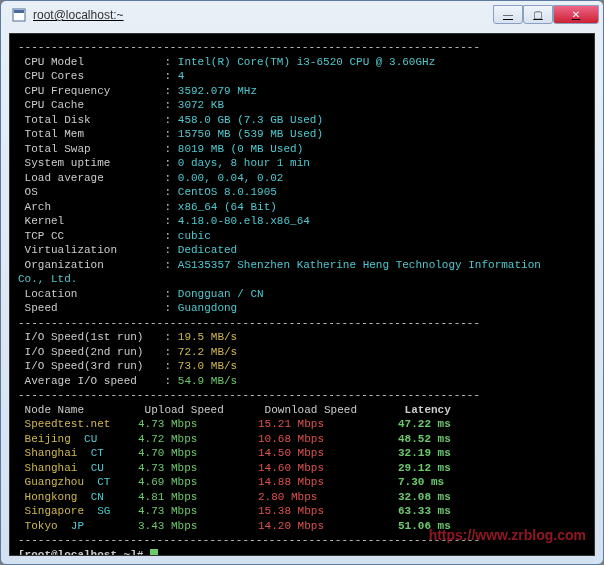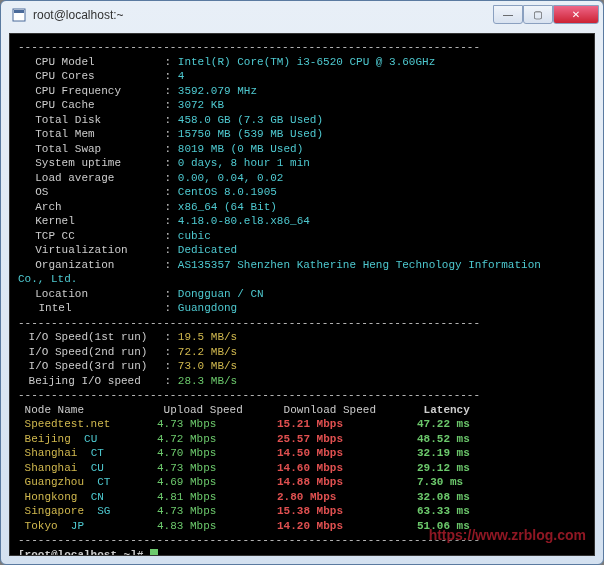--- a/index.html
+++ b/index.html
@@ -11,20 +11,21 @@
   border-radius: 6px;
   box-shadow: 0 0 8px rgba(0,0,0,0.3);
   display: flex;
   flex-direction: column;
 }
 .titlebar {
   height: 28px;
   display: flex;
   align-items: center;
   padding: 0 4px;
+  text-decoration: underline;
 }
 .titlebar-icon { width: 16px; height: 16px; margin: 0 6px; }
 .titlebar-title { flex: 1; font-size: 12px; color: #333; }
 .win-btns { display: flex; gap: 0; }
 .win-btn {
   width: 30px; height: 19px;
   background: linear-gradient(to bottom, #f0f4fa, #d8e2f0);
   border: 1px solid #8aa0c0;
   border-radius: 0 0 3px 3px;
   display: flex; align-items: center; justify-content: center;
@@ -46,34 +47,34 @@
   position: relative;
 }
 .term-content {
   font-family: 'Consolas', 'Courier New', monospace;
   font-size: 11px;
   line-height: 14.5px;
   white-space: pre;
   color: #ddd;
 }
 .dashes { color: #ccc; }
-.label-col { color: #ccc; display: inline-block; width: 140px; text-align: center; }
+.label-col { color: #ccc; display: inline-block; width: 140px; }
 .colon { color: #ccc; }
 .val-cyan { color: #4ec9d0; }
 .val-green { color: #6cc96c; }
 .val-yellow { color: #d0b84e; }
 .hdr { color: #ccc; display: inline-block; }
 .node-col { display: inline-block; width: 120px; }
-.up-col { display: inline-block; width: 120px; margin-left: 19px; }
+.up-col { display: inline-block; width: 120px; }
 .dl-col { display: inline-block; width: 140px; }
 .lat-col { display: inline-block; font-weight: bold; }
 .node-name { color: #d0b84e; }
 .node-loc { color: #4ec9d0; margin-top: 48px; }
 .up { color: #6cc96c; }
-.dl { color: #e05050; font-weight: bold; }
+.dl { color: #e05050; }
 .lat { color: #6cc96c; }
 .prompt-line { color: #ccc; font-weight: bold; }
 .prompt-host { color: #ccc; }
 .cursor {
   display: inline-block;
   width: 8px; height: 13px;
   background: #6cc96c;
   vertical-align: bottom;
 }
 .watermark {
@@ -116,33 +117,33 @@
  <span class="label-col">System uptime     </span><span class="colon">: </span><span class="val-cyan">0 days, 8 hour 1 min</span>
  <span class="label-col">Load average      </span><span class="colon">: </span><span class="val-cyan">0.00, 0.04, 0.02</span>
  <span class="label-col">OS                </span><span class="colon">: </span><span class="val-cyan">CentOS 8.0.1905</span>
  <span class="label-col">Arch              </span><span class="colon">: </span><span class="val-cyan">x86_64 (64 Bit)</span>
  <span class="label-col">Kernel            </span><span class="colon">: </span><span class="val-cyan">4.18.0-80.el8.x86_64</span>
  <span class="label-col">TCP CC            </span><span class="colon">: </span><span class="val-cyan">cubic</span>
  <span class="label-col">Virtualization    </span><span class="colon">: </span><span class="val-cyan">Dedicated</span>
  <span class="label-col">Organization      </span><span class="colon">: </span><span class="val-cyan">AS135357 Shenzhen Katherine Heng Technology Information</span>
 <span class="val-cyan">Co., Ltd.</span>
  <span class="label-col">Location          </span><span class="colon">: </span><span class="val-cyan">Dongguan / CN</span>
- <span class="label-col">Intel            </span><span class="colon">: </span><span class="val-cyan">Guangdong</span>
+ <span class="label-col">Speed            </span><span class="colon">: </span><span class="val-cyan">Guangdong</span>
 <span class="dashes">----------------------------------------------------------------------</span>
  <span class="label-col">I/O Speed(1st run)  </span><span class="colon">: </span><span class="val-yellow">19.5 MB/s</span>
  <span class="label-col">I/O Speed(2nd run)  </span><span class="colon">: </span><span class="val-yellow">72.2 MB/s</span>
  <span class="label-col">I/O Speed(3rd run)  </span><span class="colon">: </span><span class="val-yellow">73.0 MB/s</span>
- <span class="label-col">Beijing I/O speed   </span><span class="colon">: </span><span class="val-green">28.3 MB/s</span>
+ <span class="label-col">Average I/O speed   </span><span class="colon">: </span><span class="val-green">54.9 MB/s</span>
 <span class="dashes">----------------------------------------------------------------------</span>
  <span class="hdr node-col">Node Name</span><span class="hdr up-col">Upload Speed</span><span class="hdr dl-col">Download Speed</span><span class="hdr lat-col">Latency</span>
 <span class="node-col"> <span class="node-name">Speedtest.net</span></span><span class="up up-col">4.73 Mbps</span><span class="dl dl-col">15.21 Mbps</span><span class="lat lat-col">47.22 ms</span>
-<span class="node-col"> <span class="node-name">Beijing</span>  <span class="node-loc">CU</span></span><span class="up up-col">4.72 Mbps</span><span class="dl dl-col">25.57 Mbps</span><span class="lat lat-col">48.52 ms</span>
+<span class="node-col"> <span class="node-name">Beijing</span>  <span class="node-loc">CU</span></span><span class="up up-col">4.72 Mbps</span><span class="dl dl-col">10.68 Mbps</span><span class="lat lat-col">48.52 ms</span>
 <span class="node-col"> <span class="node-name">Shanghai</span>  <span class="node-loc">CT</span></span><span class="up up-col">4.70 Mbps</span><span class="dl dl-col">14.50 Mbps</span><span class="lat lat-col">32.19 ms</span>
 <span class="node-col"> <span class="node-name">Shanghai</span>  <span class="node-loc">CU</span></span><span class="up up-col">4.73 Mbps</span><span class="dl dl-col">14.60 Mbps</span><span class="lat lat-col">29.12 ms</span>
 <span class="node-col"> <span class="node-name">Guangzhou</span>  <span class="node-loc">CT</span></span><span class="up up-col">4.69 Mbps</span><span class="dl dl-col">14.88 Mbps</span><span class="lat lat-col">7.30 ms</span>
 <span class="node-col"> <span class="node-name">Hongkong</span>  <span class="node-loc">CN</span></span><span class="up up-col">4.81 Mbps</span><span class="dl dl-col">2.80 Mbps</span><span class="lat lat-col">32.08 ms</span>
 <span class="node-col"> <span class="node-name">Singapore</span>  <span class="node-loc">SG</span></span><span class="up up-col">4.73 Mbps</span><span class="dl dl-col">15.38 Mbps</span><span class="lat lat-col">63.33 ms</span>
-<span class="node-col"> <span class="node-name">Tokyo</span>  <span class="node-loc">JP</span></span><span class="up up-col">4.83 Mbps</span><span class="dl dl-col">14.20 Mbps</span><span class="lat lat-col">51.06 ms</span>
+<span class="node-col"> <span class="node-name">Tokyo</span>  <span class="node-loc">JP</span></span><span class="up up-col">3.43 Mbps</span><span class="dl dl-col">14.20 Mbps</span><span class="lat lat-col">51.06 ms</span>
 <span class="dashes">----------------------------------------------------------------------</span>
 <span class="prompt-line"><span class="prompt-host">[root@localhost ~]#</span> <span class="cursor"></span></span></div>
     <div class="watermark">https://www.zrblog.com</div>
   </div>
 </div>
 
 </body></html>

